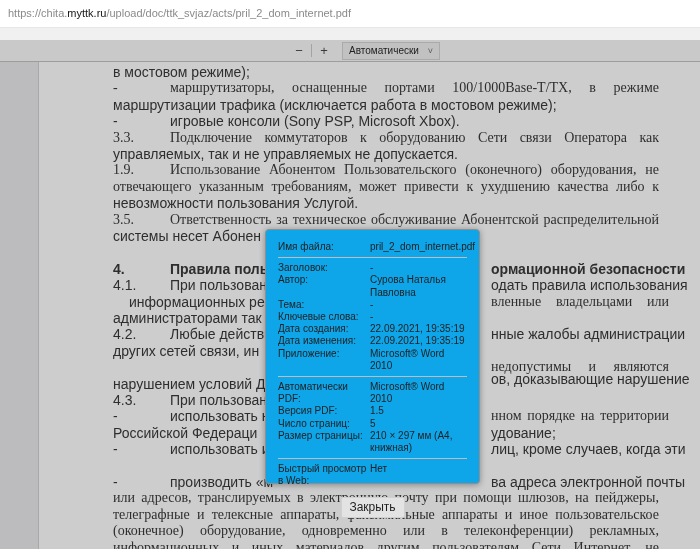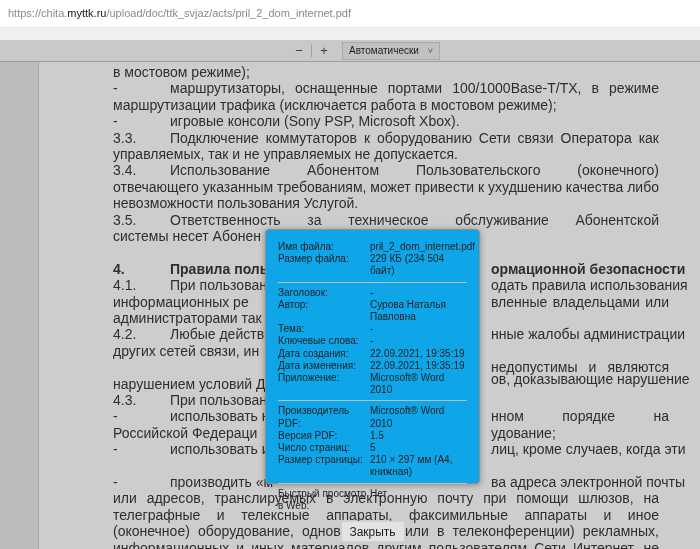--- a/index.html
+++ b/index.html
@@ -23,21 +23,21 @@
   .scale .chev { font-size:9px; color:#555; }
   
   .viewer { position:absolute; left:0; top:62px; width:700px; height:487px; background:#bcbcbe; }
   .page { position:absolute; left:38px; top:0; width:662px; height:487px; background:#cdcdcd; border-left:1px solid #a8a8a9; }
   .line, .rfrag {
     position:absolute; height:17px; line-height:16.4px;
     font-size:14px; color:#2e2e2e; white-space:nowrap;
   }
   .line { left:74px; width:546px; }
   .rfrag { left:452px; width:178px; }
-  .j { text-align:justify; text-align-last:justify; white-space:normal; overflow:hidden; height:17px; }
+  .j { text-align:justify; text-align-last:justify; white-space:normal; overflow:hidden; height:17px;font-family:Liberation Serif, serif; }
   .bold { font-weight:bold; }
   .mk { display:inline-block; width:57px; }
   
   .dialog {
     position:absolute; left:265px; top:229px; width:215px; height:255px;
     background:#0ea5e9; border:1px solid #8f8f8f; border-radius:4px;
     box-shadow:0 1px 6px rgba(0,0,0,0.35);
     padding:11px 12px 0 12px; font-size:10px; color:#1f1f1f;
   }
   .drow { display:flex; line-height:12.2px; }
@@ -71,30 +71,30 @@
 </div>
 
 <div class="viewer">
   <div class="page">
       <div class="line" style="top: 2px;">в мостовом режиме);</div>
       <div class="line j" style="top: 18px;"><span class="mk">-</span>маршрутизаторы, оснащенные портами 100/1000Base-T/TX, в режиме</div>
       <div class="line" style="top: 35px;">маршрутизации трафика (исключается работа в мостовом режиме);</div>
       <div class="line" style="top: 51px;"><span class="mk">-</span>игровые консоли (Sony PSP, Microsoft Xbox).</div>
       <div class="line j" style="top: 68px;"><span class="mk">3.3.</span>Подключение коммутаторов к оборудованию Сети связи Оператора как</div>
       <div class="line" style="top: 84px;">управляемых, так и не управляемых не допускается.</div>
-      <div class="line j" style="top: 100px;"><span class="mk">3.4.</span>Использование Абонентом Пользовательского (оконечного) оборудования, не</div>
+      <div class="line j" style="top: 100px;"><span class="mk">1.9.</span>Использование Абонентом Пользовательского (оконечного) оборудования, не</div>
       <div class="line j" style="top: 117px;">отвечающего указанным требованиям, может привести к ухудшению качества либо к</div>
       <div class="line" style="top: 133px;">невозможности пользования Услугой.</div>
       <div class="line j" style="top: 150px;"><span class="mk">3.5.</span>Ответственность за техническое обслуживание Абонентской распределительной</div>
       <div class="line" style="top: 166px;">системы несет Абонен</div>
       <div class="line bold" style="top: 199px;"><span class="mk">4.</span>Правила польз</div>
       <div class="rfrag bold" style="top: 199px;">ормационной безопасности</div>
       <div class="line" style="top: 215px;"><span class="mk">4.1.</span>При пользовани</div>
       <div class="rfrag" style="top: 215px;">одать правила использования</div>
-      <div class="line" style="top: 232px;">информационных ре</div>
+      <div class="line" style="top: 232px; margin-left: 16px;">информационных ре</div>
       <div class="rfrag j" style="top: 232px;">вленные владельцами или</div>
       <div class="line" style="top: 248px;">администраторами так</div>
       <div class="line" style="top: 264px;"><span class="mk">4.2.</span>Любые действи</div>
       <div class="rfrag" style="top: 264px;">нные жалобы администрации</div>
       <div class="line" style="top: 281px;">других сетей связи, ин</div>
       <div class="rfrag" style="top: 281px; margin-top: 28px;">ов, доказывающие нарушение</div>
       <div class="rfrag j" style="top: 297px;">недопустимы и являются</div>
       <div class="line" style="top: 314px;">нарушением условий Д</div>
       <div class="line" style="top: 330px;"><span class="mk">4.3.</span>При пользовани</div>
       <div class="line" style="top: 346px;"><span class="mk">-</span>использовать н</div>
@@ -110,24 +110,20 @@
       <div class="line j" style="top: 461px;">(оконечное) оборудование, одновременно или в телеконференции) рекламных,</div>
       <div class="line j" style="top: 478px;">информационных и иных материалов другим пользователям Сети Интернет, не</div>
     </div>
 </div>
 
 <div class="dialog">
   <div id="dialog-rows">
       <div class="drow">
         <span class="dlabel">Имя файла:</span>
         <span class="dvalue">pril_2_dom_internet.pdf</span>
-      </div>
-      <div class="drow">
-        <span class="dlabel">Размер файла:</span>
-        <span class="dvalue">229 КБ (234 504 байт)</span>
       </div>
       <div class="dsep"></div>
       <div class="drow">
         <span class="dlabel">Заголовок:</span>
         <span class="dvalue">-</span>
       </div>
       <div class="drow">
         <span class="dlabel">Автор:</span>
         <span class="dvalue">Сурова Наталья Павловна</span>
       </div>
@@ -146,21 +142,21 @@
       <div class="drow">
         <span class="dlabel">Дата изменения:</span>
         <span class="dvalue">22.09.2021, 19:35:19</span>
       </div>
       <div class="drow">
         <span class="dlabel">Приложение:</span>
         <span class="dvalue">Microsoft® Word 2010</span>
       </div>
       <div class="dsep"></div>
       <div class="drow">
-        <span class="dlabel">Производитель PDF:</span>
+        <span class="dlabel">Автоматически PDF:</span>
         <span class="dvalue">Microsoft® Word 2010</span>
       </div>
       <div class="drow">
         <span class="dlabel">Версия PDF:</span>
         <span class="dvalue">1.5</span>
       </div>
       <div class="drow">
         <span class="dlabel">Число страниц:</span>
         <span class="dvalue">5</span>
       </div>

